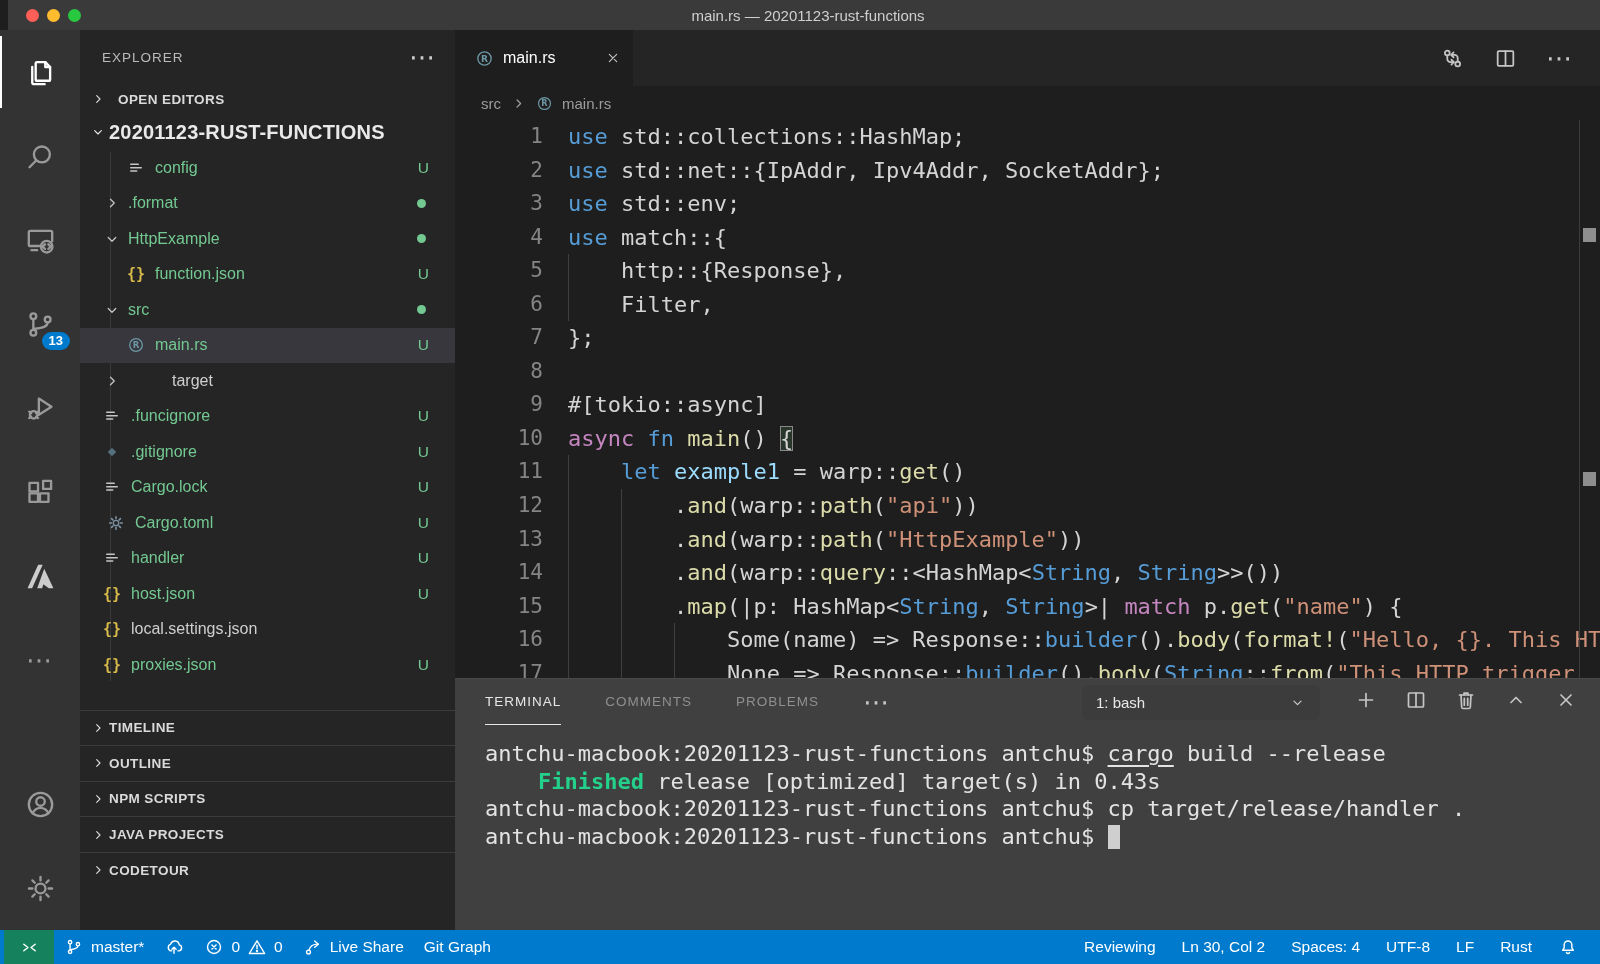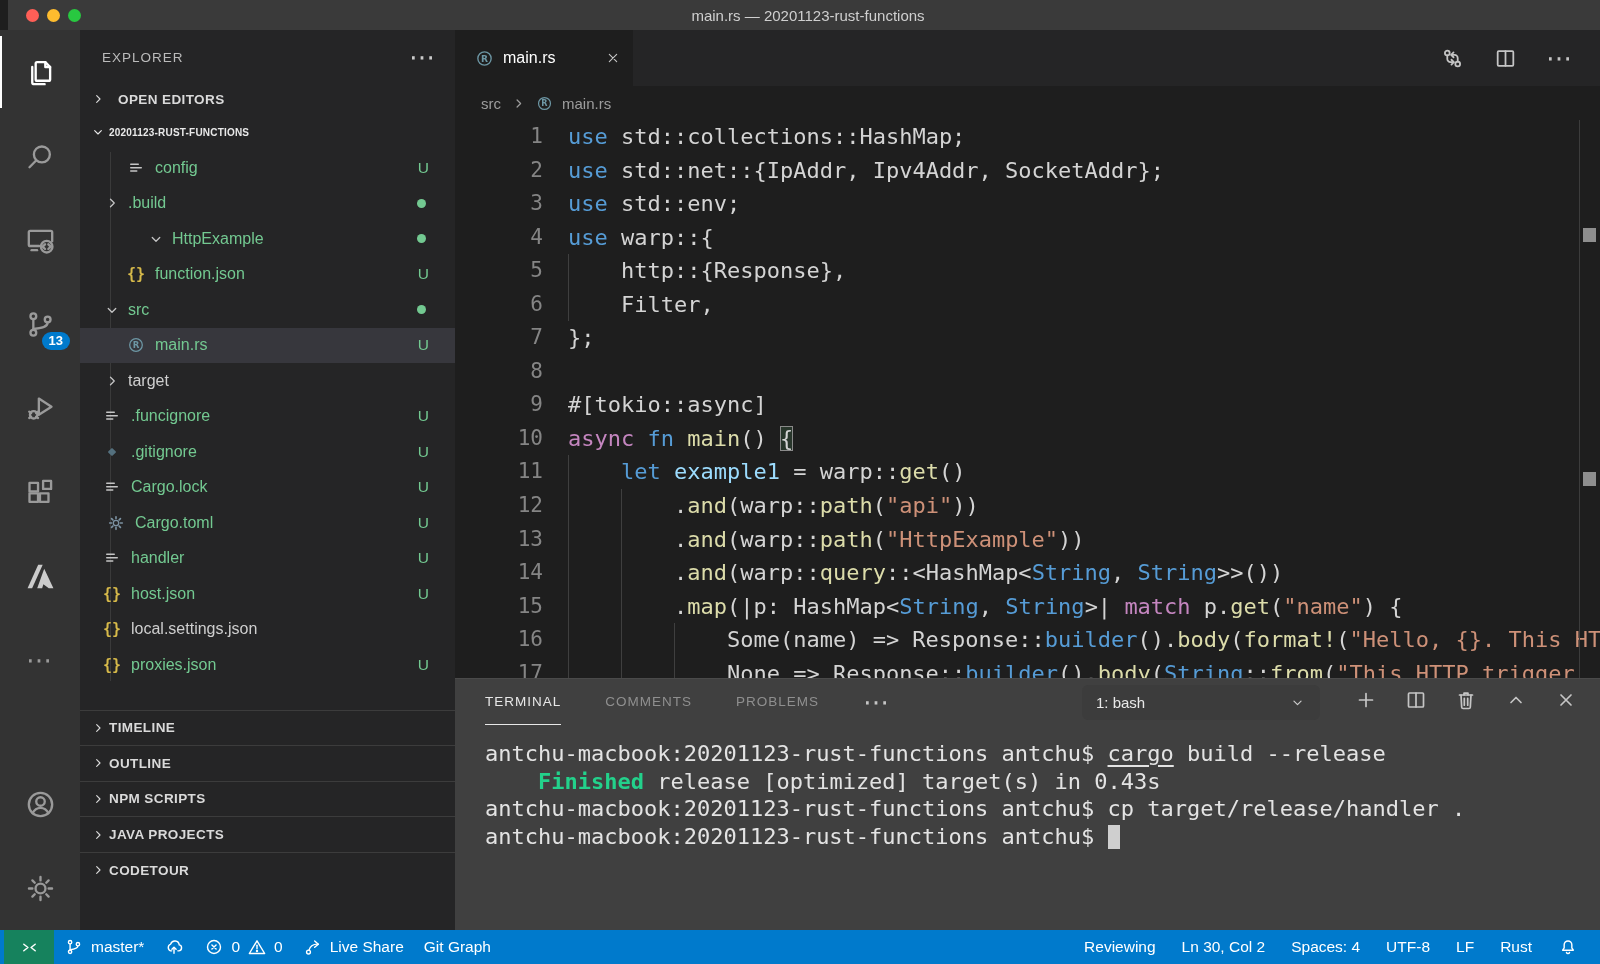--- a/index.html
+++ b/index.html
@@ -32,21 +32,21 @@
     font-size:13px; font-weight:bold; border-radius:11px; padding:1px 7px; line-height:16px; }
   .act-bottom { position:absolute; bottom:0; left:0; right:0; }
   .ellipsis { font-size:26px; letter-spacing:2px; line-height:20px; }
 
   
   .sidebar { width:375px; background:#252526; flex:none; color:#cccccc; overflow:hidden; position:relative; }
   .side-header { height:54px; display:flex; align-items:center; padding:0 18px 0 22px; font-size:13.5px; letter-spacing:1px; color:#bbbbbb; }
   .side-header .more { margin-left:auto; color:#cccccc; }
   .srow { display:flex; align-items:center; gap:3px; font-weight:bold; color:#dadada; }
   .row-open-editors { height:30px; font-size:13.5px; padding-left:10px; letter-spacing:.4px;gap:12px; }
-  .row-root { height:36px; font-size:10px; color:#e9e9e9; padding-left:10px; letter-spacing:.2px; }
+  .row-root { height:36px; font-size:20px; color:#e9e9e9; padding-left:10px; letter-spacing:.2px; }
   .chev-s svg { width:16px; height:16px; }
   .tree { position:relative; }
   .tree-guide { position:absolute; left:30px; top:2px; bottom:2px; width:1px; background:#3a3a3a; }
   .trow { height:35.5px; display:flex; align-items:center; font-size:16px; position:relative; }
   .trow.selected { background:#37373d; }
   .trow .chev { width:20px; margin-right:6px; color:#c5c5c5; }
   .trow .chev svg, .trow .ficon svg { width:18px; height:18px; }
   .trow .ficon { width:20px; margin-right:9px; }
   .label.green { color:#73c991; }
   .label.gray { color:#cfcfcf; }
@@ -260,24 +260,24 @@
           </span>
           <span class="label green" data-name="tree-item-label">config</span>
           <span class="badge-u" data-name="git-untracked-badge">U</span>
         </div>
         <div class="trow" data-name="tree-item-vscode" style="padding-left: 22px;">
           <span class="icon chev" data-name="chevron-right-icon">
             <svg viewBox="0 0 24 24">
               <path d="m10 7 5 5-5 5"></path>
             </svg>
           </span>
-          <span class="label green" data-name="tree-item-label">.build</span>
+          <span class="label green" data-name="tree-item-label">.format</span>
           <span class="badge-dot" data-name="git-contains-changes-dot"></span>
         </div>
-        <div class="trow" data-name="tree-item-httpexample" style="padding-left: 22px; margin-left: 44px;">
+        <div class="trow" data-name="tree-item-httpexample" style="padding-left: 22px;">
           <span class="icon chev" data-name="chevron-down-icon">
             <svg viewBox="0 0 24 24">
               <path d="m7 10 5 5 5-5"></path>
             </svg>
           </span>
           <span class="label green" data-name="tree-item-label">HttpExample</span>
           <span class="badge-dot" data-name="git-contains-changes-dot"></span>
         </div>
         <div class="trow" data-name="tree-item-function-json" style="padding-left: 46px;">
           <span class="icon ficon" data-name="braces-icon">
@@ -298,21 +298,21 @@
         <div class="trow selected" data-name="tree-item-main-rs" style="padding-left: 46px;">
           <span class="icon ficon" data-name="rust-icon">
             <svg viewBox="0 0 24 24">
               <circle cx="12" cy="12" r="8.4"></circle>
               <text x="12" y="16.2" font-size="11.5" font-weight="bold" text-anchor="middle" font-family="DejaVu Sans" fill="currentColor" stroke="none">R</text>
             </svg>
           </span>
           <span class="label green" data-name="tree-item-label">main.rs</span>
           <span class="badge-u" data-name="git-untracked-badge">U</span>
         </div>
-        <div class="trow" data-name="tree-item-target" style="padding-left: 22px;">
+        <div class="trow" data-name="tree-item-target" style="padding-left: 22px; gap: 44px;">
           <span class="icon chev" data-name="chevron-right-icon">
             <svg viewBox="0 0 24 24">
               <path d="m10 7 5 5-5 5"></path>
             </svg>
           </span>
           <span class="label gray" data-name="tree-item-label">target</span>
         </div>
         <div class="trow" data-name="tree-item-funcignore" style="padding-left: 22px;">
           <span class="icon ficon" data-name="lines-icon">
             <svg viewBox="0 0 24 24">
@@ -475,21 +475,21 @@
             <text x="12" y="16.2" font-size="11.5" font-weight="bold" text-anchor="middle" font-family="DejaVu Sans" fill="currentColor" stroke="none">R</text>
           </svg>
         </span>
       <span data-name="breadcrumb-file">main.rs</span>
     </div>
     <div class="code-area" id="code-area" data-name="code-editor">
       <div id="code-lines">
           <div class="cl" data-name="code-line"><span class="ln" data-name="line-number">1</span><span class="ct" data-name="code-text"><span class="tk-k">use</span><span class="tk-p"> std::collections::HashMap;</span></span></div>
           <div class="cl" data-name="code-line"><span class="ln" data-name="line-number">2</span><span class="ct" data-name="code-text"><span class="tk-k">use</span><span class="tk-p"> std::net::{IpAddr, Ipv4Addr, SocketAddr};</span></span></div>
           <div class="cl" data-name="code-line"><span class="ln" data-name="line-number">3</span><span class="ct" data-name="code-text"><span class="tk-k">use</span><span class="tk-p"> std::env;</span></span></div>
-          <div class="cl" data-name="code-line"><span class="ln" data-name="line-number">4</span><span class="ct" data-name="code-text"><span class="tk-k">use</span><span class="tk-p"> warp::{</span></span></div>
+          <div class="cl" data-name="code-line"><span class="ln" data-name="line-number">4</span><span class="ct" data-name="code-text"><span class="tk-k">use</span><span class="tk-p"> match::{</span></span></div>
           <div class="cl" data-name="code-line"><span class="ln" data-name="line-number">5</span><span class="ct" data-name="code-text"><span class="guide" data-name="indent-guide" style="left: 25px;"></span><span class="tk-p">    http::{Response},</span></span></div>
           <div class="cl" data-name="code-line"><span class="ln" data-name="line-number">6</span><span class="ct" data-name="code-text"><span class="guide" data-name="indent-guide" style="left: 25px;"></span><span class="tk-p">    Filter,</span></span></div>
           <div class="cl" data-name="code-line"><span class="ln" data-name="line-number">7</span><span class="ct" data-name="code-text"><span class="tk-p">};</span></span></div>
           <div class="cl" data-name="code-line"><span class="ln" data-name="line-number">8</span><span class="ct" data-name="code-text"></span></div>
           <div class="cl" data-name="code-line"><span class="ln" data-name="line-number">9</span><span class="ct" data-name="code-text"><span class="tk-p">#[tokio::async]</span></span></div>
           <div class="cl" data-name="code-line"><span class="ln" data-name="line-number">10</span><span class="ct" data-name="code-text"><span class="tk-c">async</span><span class="tk-p"> </span><span class="tk-k">fn</span><span class="tk-p"> </span><span class="tk-f">main</span><span class="tk-p">() </span><span class="tk-bm">{</span></span></div>
           <div class="cl" data-name="code-line"><span class="ln" data-name="line-number">11</span><span class="ct" data-name="code-text"><span class="guide" data-name="indent-guide" style="left: 25px;"></span><span class="tk-p">    </span><span class="tk-k">let</span><span class="tk-p"> </span><span class="tk-v">example1</span><span class="tk-p"> = warp::</span><span class="tk-f">get</span><span class="tk-p">()</span></span></div>
           <div class="cl" data-name="code-line"><span class="ln" data-name="line-number">12</span><span class="ct" data-name="code-text"><span class="guide" data-name="indent-guide" style="left: 25px;"></span><span class="guide" data-name="indent-guide" style="left: 77.8px;"></span><span class="tk-p">        .</span><span class="tk-f">and</span><span class="tk-p">(warp::</span><span class="tk-f">path</span><span class="tk-p">(</span><span class="tk-s">"api"</span><span class="tk-p">))</span></span></div>
           <div class="cl" data-name="code-line"><span class="ln" data-name="line-number">13</span><span class="ct" data-name="code-text"><span class="guide" data-name="indent-guide" style="left: 25px;"></span><span class="guide" data-name="indent-guide" style="left: 77.8px;"></span><span class="tk-p">        .</span><span class="tk-f">and</span><span class="tk-p">(warp::</span><span class="tk-f">path</span><span class="tk-p">(</span><span class="tk-s">"HttpExample"</span><span class="tk-p">))</span></span></div>
           <div class="cl" data-name="code-line"><span class="ln" data-name="line-number">14</span><span class="ct" data-name="code-text"><span class="guide" data-name="indent-guide" style="left: 25px;"></span><span class="guide" data-name="indent-guide" style="left: 77.8px;"></span><span class="tk-p">        .</span><span class="tk-f">and</span><span class="tk-p">(warp::</span><span class="tk-f">query</span><span class="tk-p">::&lt;HashMap&lt;</span><span class="tk-k">String</span><span class="tk-p">, </span><span class="tk-k">String</span><span class="tk-p">&gt;&gt;())</span></span></div>

